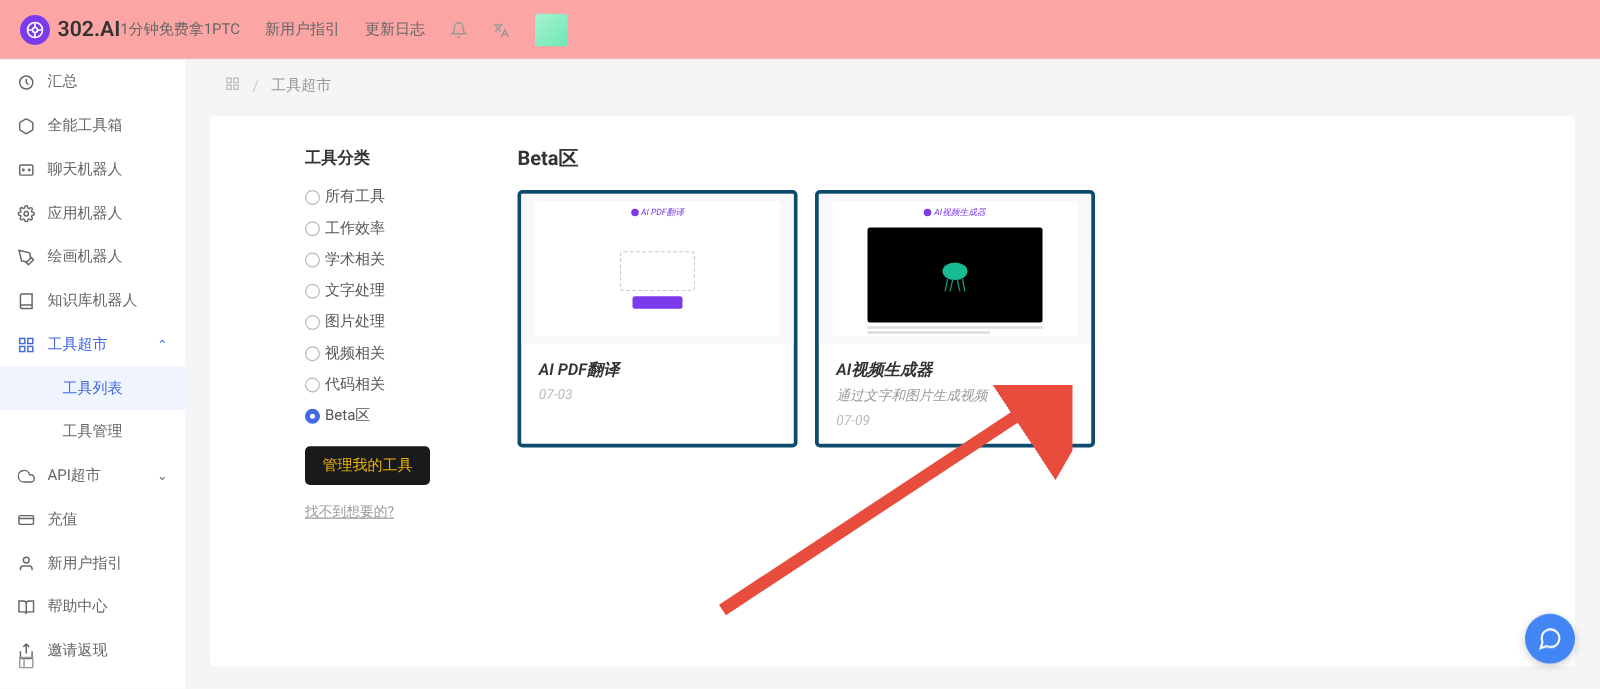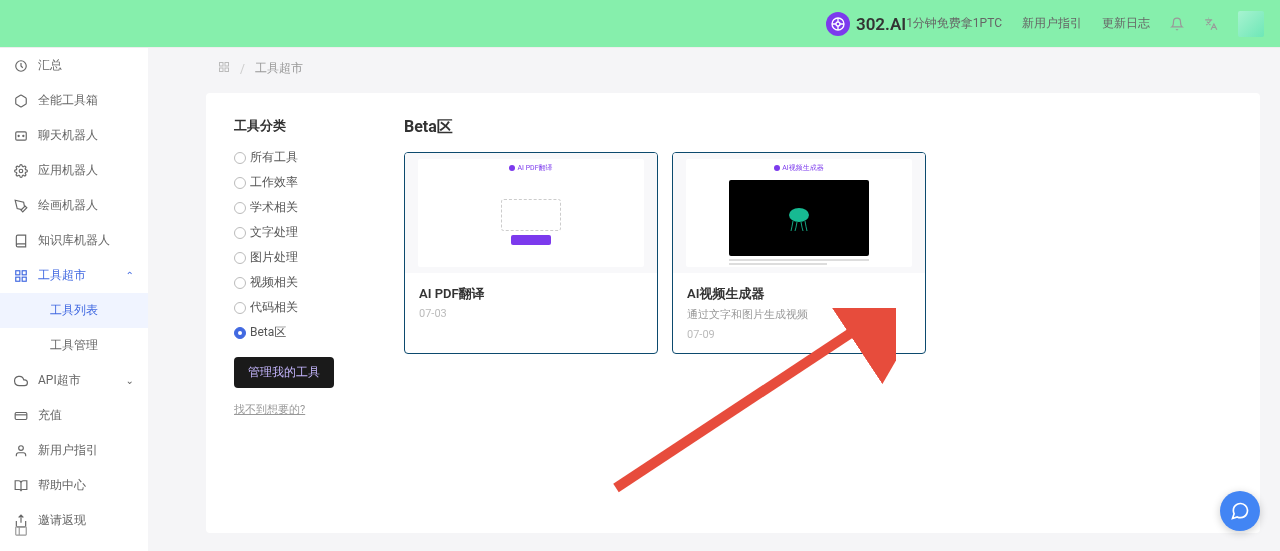--- a/index.html
+++ b/index.html
@@ -1,57 +1,57 @@
 <!DOCTYPE html>
 <html><head>
   <meta charset="utf-8">
   <style>
     * { margin: 0; padding: 0; box-sizing: border-box; }
     body { font-family: -apple-system, BlinkMacSystemFont, "Segoe UI", Roboto, "Helvetica Neue", Arial, sans-serif; background: #f5f5f7; color: #333; font-size: 13px; }
     
-    .header { height: 48px; background: #86efac; display: flex; align-items: center; justify-content: flex-end; padding: 0 16px; border-bottom: 1px solid #eee; }
+    .header { height: 48px; background: #fca5a5; display: flex; align-items: center; justify-content: flex-start; padding: 0 16px; border-bottom: 1px solid #eee; }
     .logo { display: flex; align-items: center; gap: 6px; }
     .logo-icon { width: 24px; height: 24px; background: #7c3aed; border-radius: 50%; display: flex; align-items: center; justify-content: center; }
     .logo-icon svg { width: 16px; height: 16px; }
     .logo-text { font-size: 17px; font-weight: 600; color: #333; }
     .header-right { display: flex; align-items: center; gap: 20px; }
     .header-link { color: #666; font-size: 12px; cursor: pointer; text-decoration: none; }
     .header-icon { color: #999; cursor: pointer; display: flex; align-items: center; }
     .avatar { width: 26px; height: 26px; background: linear-gradient(135deg, #a7f3d0, #6ee7b7); border-radius: 2px; }
     
-    .layout { display: flex; height: calc(100vh - 48px); gap: 38px; }
+    .layout { display: flex; height: calc(100vh - 48px); }
     .sidebar { width: 148px; background: #fff; overflow-y: auto; position: relative; }
     .sidebar-item { display: flex; align-items: center; gap: 10px; padding: 9px 14px; color: #666; cursor: pointer; font-size: 12px; }
     .sidebar-item.active { color: #4169e1; }
     .sidebar-item .icon { width: 14px; height: 14px; display: flex; align-items: center; justify-content: center; flex-shrink: 0; }
     .sidebar-item .chevron { margin-left: auto; font-size: 10px; }
     .sidebar-subitem { padding: 9px 14px 9px 50px; color: #666; cursor: pointer; font-size: 12px; }
     .sidebar-subitem.active { background: #f0f4ff; color: #4169e1; }
     .collapse-btn { position: absolute; bottom: 10px; left: 14px; color: #999; cursor: pointer; }
     
     .content { flex: 1; padding: 12px 20px; overflow-y: auto; position: relative; }
     .breadcrumb { display: flex; align-items: center; gap: 10px; color: #999; font-size: 12px; margin-bottom: 16px; padding-left: 12px; }
     .breadcrumb .sep { color: #ccc; }
     .breadcrumb .home-icon { color: #bbb; }
     
     .main-panel { background: #fff; border-radius: 4px; padding: 24px 28px; display: flex; gap: 40px; min-height: 440px; }
-    .category-panel { width: 130px; flex-shrink: 0; }
+    .category-panel { width: 130px; flex-shrink: 0; margin-left: 48px; }
     .category-title { font-size: 13px; font-weight: 600; margin-bottom: 14px; }
     .radio-group { display: flex; flex-direction: column; gap: 8px; }
     .radio-item { display: flex; align-items: center; gap: 4px; cursor: pointer; font-size: 12px; color: #555; }
     .radio-circle { width: 12px; height: 12px; border: 1px solid #bbb; border-radius: 50%; display: flex; align-items: center; justify-content: center; flex-shrink: 0; }
     .radio-item.selected .radio-circle { border-color: #4169e1; background: #4169e1; }
     .radio-item.selected .radio-circle::after { content: ''; width: 4px; height: 4px; background: #fff; border-radius: 50%; }
-    .manage-btn { background: #1a1a1a; color: #c4b5fd; border: none; padding: 7px 14px; border-radius: 4px; font-size: 12px; margin-top: 16px; cursor: pointer; }
+    .manage-btn { background: #1a1a1a; color: #eab308; border: none; padding: 7px 14px; border-radius: 4px; font-size: 12px; margin-top: 16px; cursor: pointer; }
     .not-found-link { color: #999; font-size: 11px; text-decoration: underline; margin-top: 14px; cursor: pointer; display: inline-block; }
     
     .tools-area { flex: 1; }
     .section-title { font-size: 16px; font-weight: 700; margin-bottom: 14px; }
     .tool-grid { display: flex; gap: 14px; }
-    .tool-card { width: 254px; border: 1px solid #0c4a6e; border-radius: 4px; overflow: hidden; cursor: pointer; }
+    .tool-card { width: 224px; border: 3px solid #0c4a6e; border-radius: 4px; overflow: hidden; cursor: pointer; font-style: italic; }
     .tool-preview { height: 120px; background: #f8f8fa; position: relative; display: flex; align-items: center; justify-content: center; overflow: hidden; }
     .preview-inner { width: 90%; height: 90%; background: #fff; border-radius: 2px; position: relative; display: flex; flex-direction: column; align-items: center; }
     .preview-header { font-size: 7px; color: #7c3aed; padding: 4px; display: flex; align-items: center; gap: 2px; }
     .preview-header .dot { width: 6px; height: 6px; background: #7c3aed; border-radius: 50%; }
     .preview-body { flex: 1; display: flex; align-items: center; justify-content: center; width: 100%; }
     .preview-upload { width: 60px; height: 32px; border: 1px dashed #ccc; border-radius: 3px; display: flex; flex-direction: column; align-items: center; justify-content: center; }
     .preview-btn { width: 40px; height: 10px; background: #7c3aed; border-radius: 2px; margin-top: 4px; }
     .preview-video { width: 140px; height: 76px; background: #000; border-radius: 2px; display: flex; align-items: center; justify-content: center; position: relative; }
     .jellyfish { width: 40px; height: 30px; position: relative; }
     .tool-info { padding: 12px 14px; }

